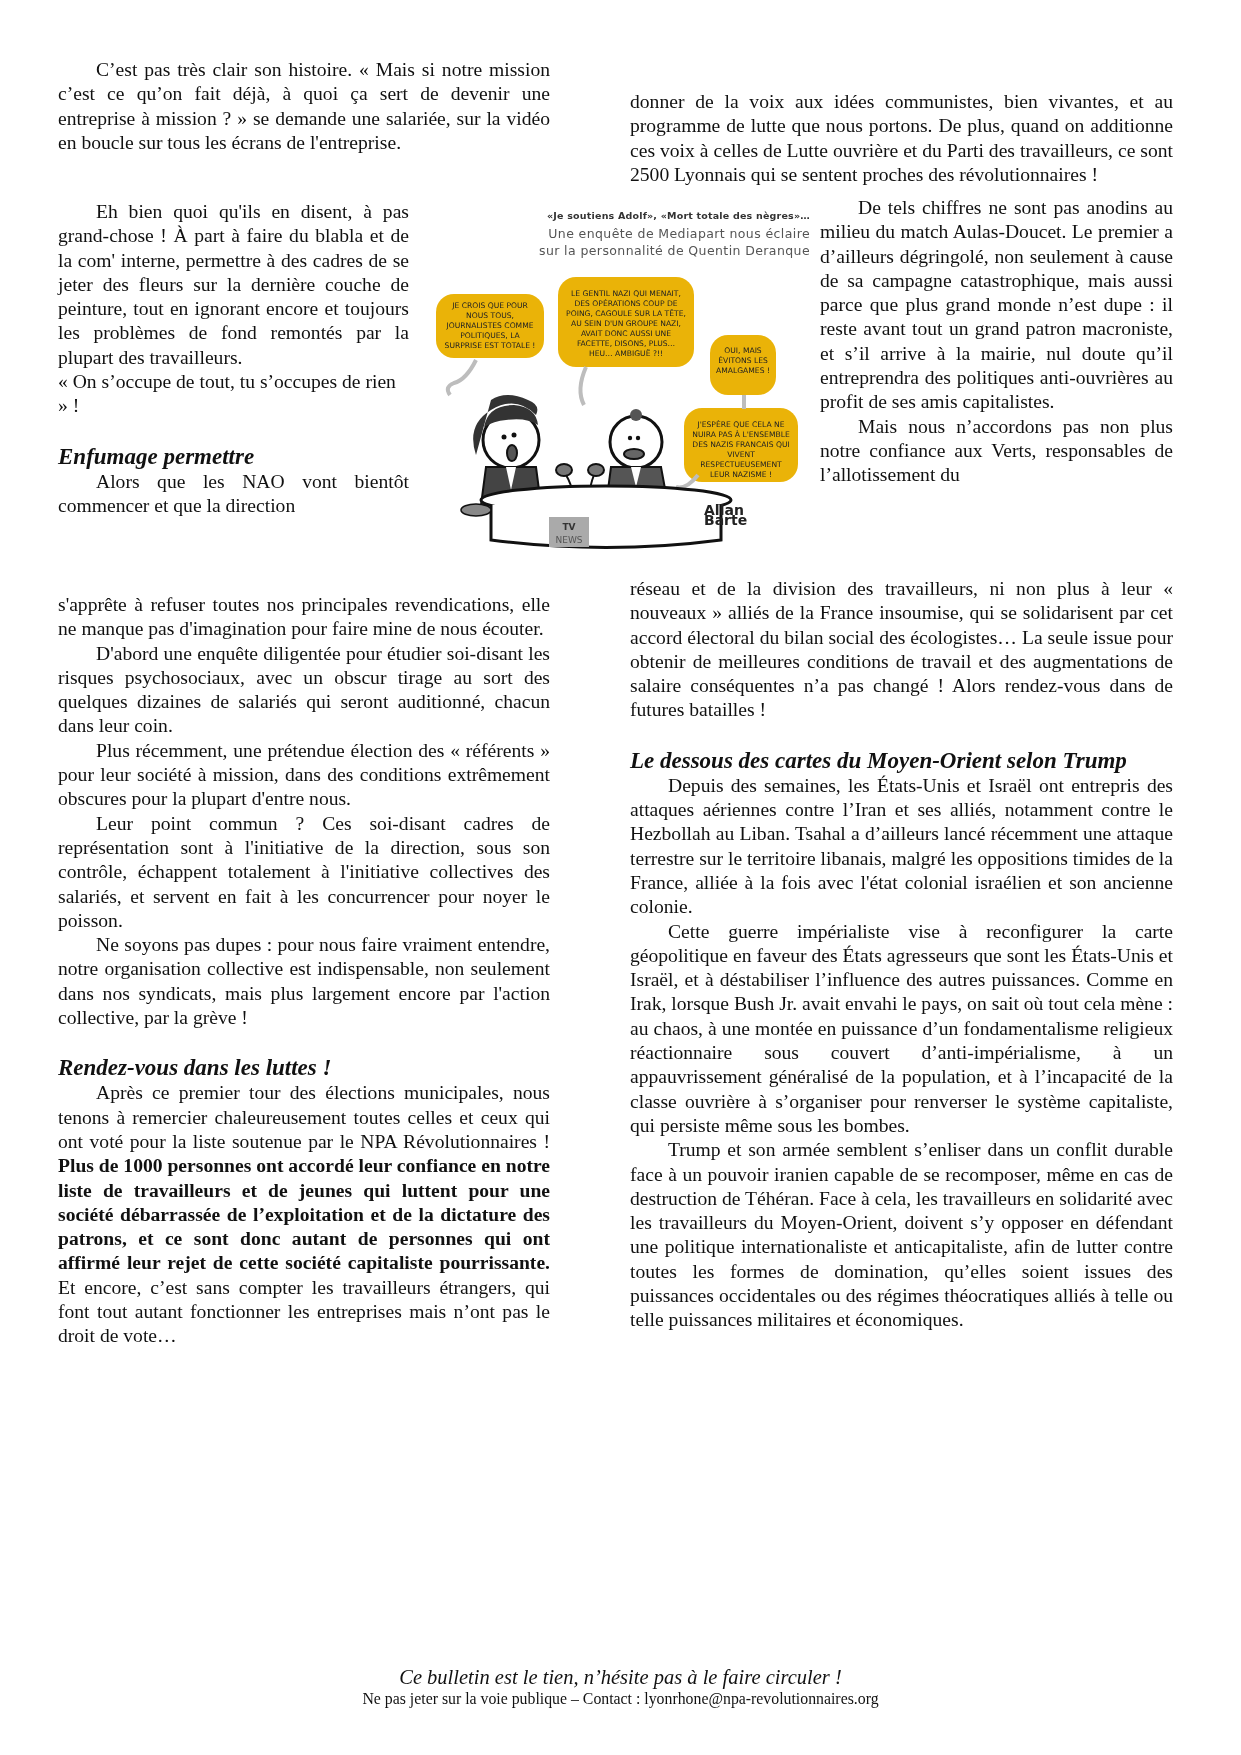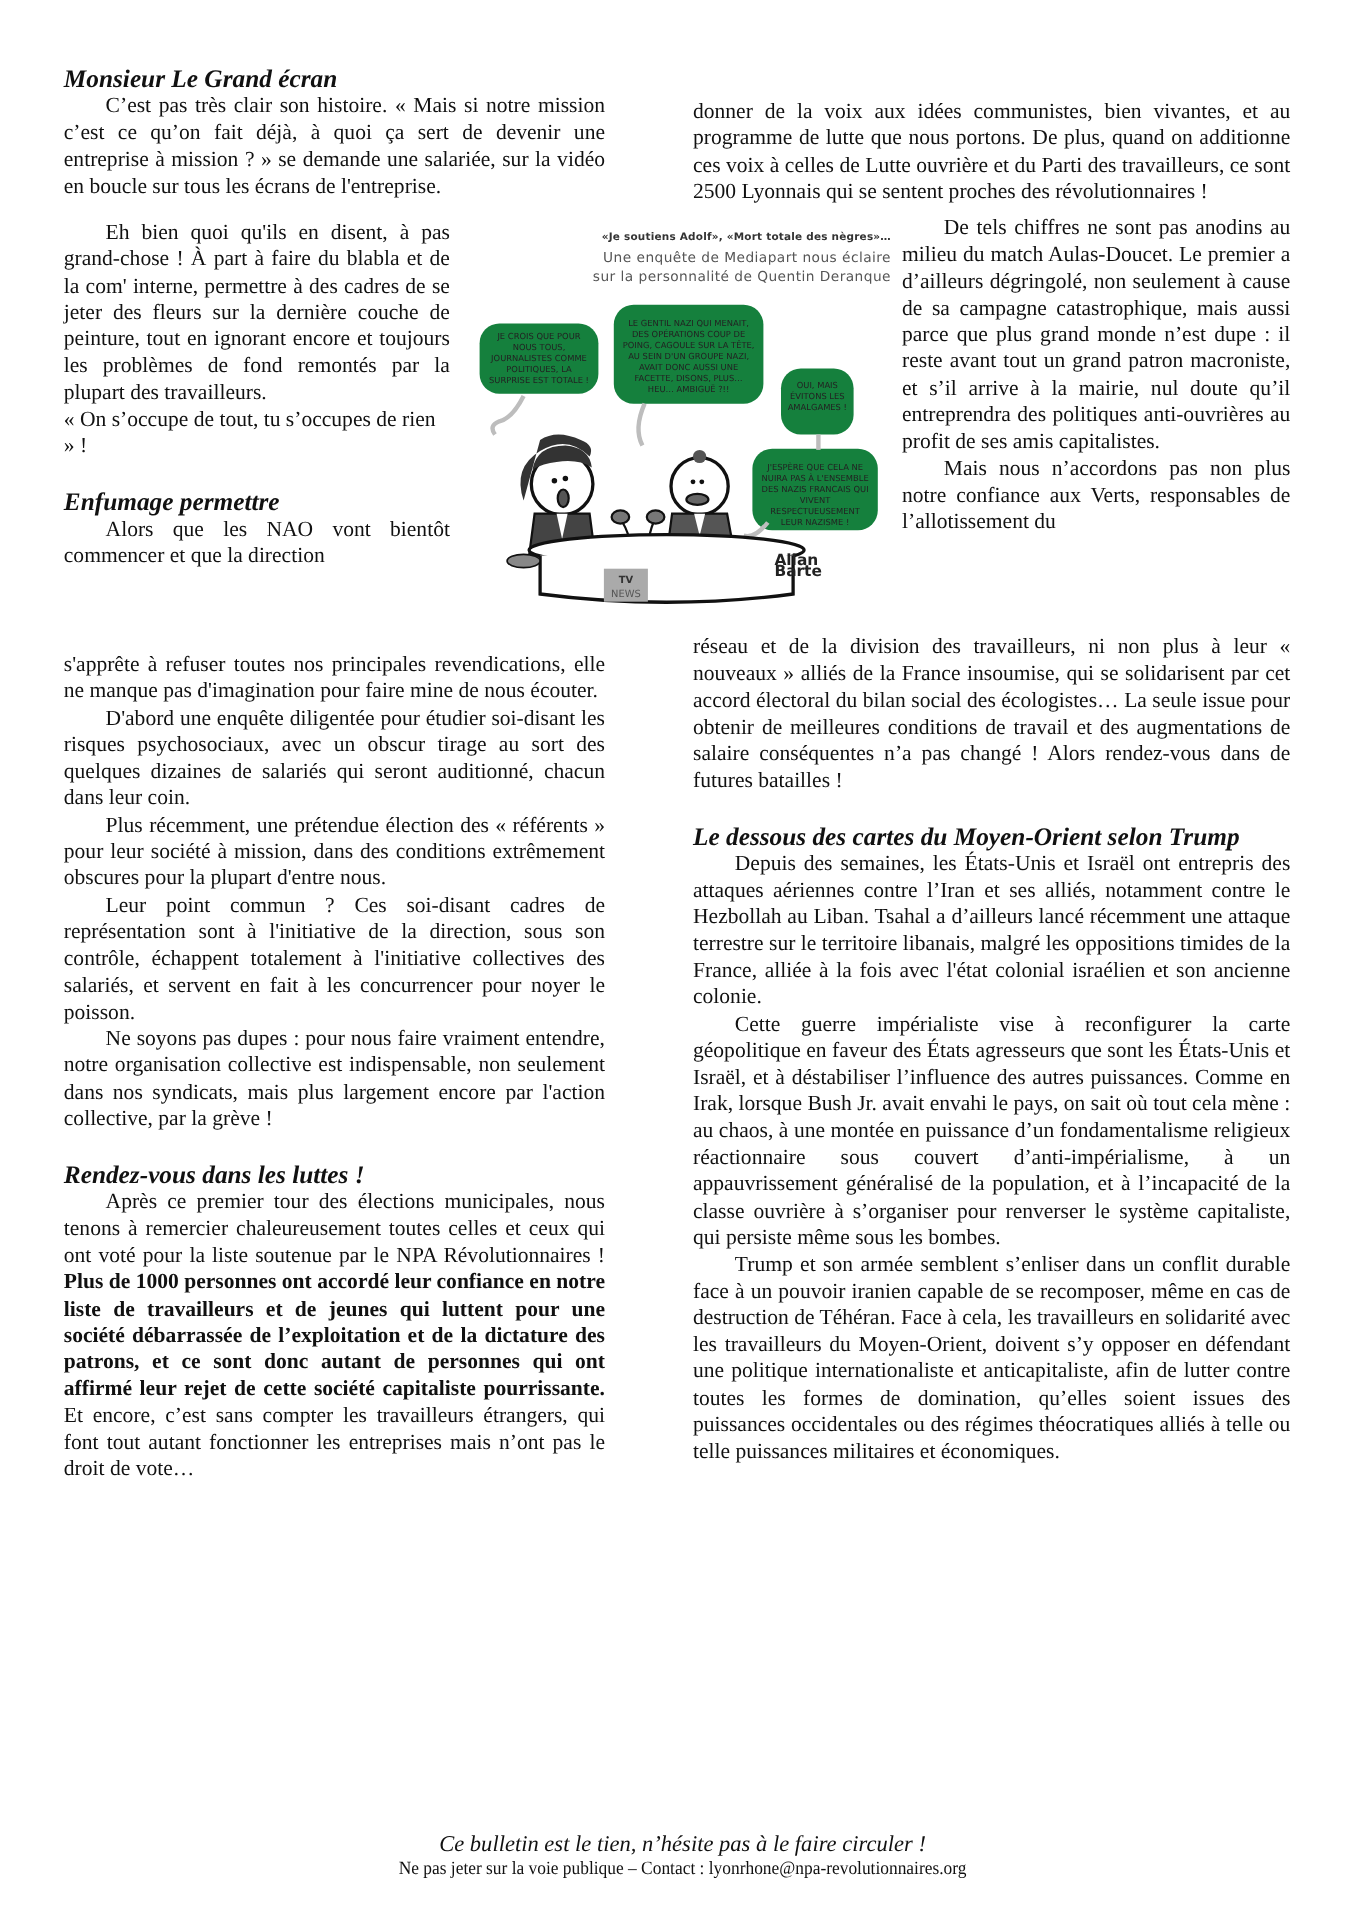--- a/index.html
+++ b/index.html
@@ -21,37 +21,36 @@
   #right-top { left: 630px; top: 58px; width: 543px; margin-top: 32px; }
   #right-narrow { left: 820px; top: 196px; width: 353px; }
   #right-main { left: 630px; top: 577px; width: 543px; }
 
   
   #cartoon { position: absolute; left: 436px; top: 205px; width: 374px; height: 350px; }
   .cap { position: absolute; left: 0; width: 374px; text-align: right; font-family: "DejaVu Sans", sans-serif; color: #555; }
   .cap1 { top: 5px; font-size: 9.5px; color: #333; font-weight: bold; letter-spacing: 0.2px; }
   .cap2 { top: 21px; font-size: 12.5px; letter-spacing: 0.4px; }
   .cap3 { top: 38px; font-size: 12.5px; letter-spacing: 0.4px; }
-  .bubble { position: absolute; background: #15803d; border-radius: 18px; font-family: "DejaVu Sans", sans-serif; font-size: 7.6px; line-height: 10px; text-align: center; color: #222; padding: 7px 6px; box-sizing: border-box; text-transform: uppercase; }
+  .bubble { position: absolute; background: #eab308; border-radius: 18px; font-family: "DejaVu Sans", sans-serif; font-size: 7.6px; line-height: 10px; text-align: center; color: #222; padding: 7px 6px; box-sizing: border-box; text-transform: uppercase; }
   #b1 { left: 0px; top: 89px; width: 108px; height: 64px; }
   #b2 { left: 122px; top: 72px; width: 136px; height: 90px; padding-top: 12px; }
   #b3 { left: 274px; top: 130px; width: 66px; height: 60px; padding-top: 11px; }
   #b4 { left: 248px; top: 203px; width: 114px; height: 74px; padding-top: 12px; }
   #signature { position: absolute; left: 268px; top: 300px; font-family: "DejaVu Sans", sans-serif; font-size: 14px; line-height: 10px; color: #222; font-weight: bold; }
 
   
   #footer { position: absolute; left: 0; width: 1241px; top: 1665px; text-align: center; }
   #footer-slogan { font-style: italic; font-size: 20.5px; line-height: 24px; margin: 0; }
   #footer-contact { font-size: 17px; line-height: 20px; margin: 0; font-family: "Liberation Serif", serif; transform: scaleX(0.93); }
 </style>
 </head>
 <body>
 
 <div class="col" id="left-top">
-  <h2 class="h">Monsieur Le Grand écran</h2>
   <p class="txt ind">C’est pas très clair son histoire. « Mais si notre mission c’est ce qu’on fait déjà, à quoi ça sert de devenir une entreprise à mission ? » se demande une salariée, sur la vidéo en boucle sur tous les écrans de l'entreprise.</p>
 </div>
 
 <div class="col" id="left-narrow">
   <p class="txt ind">Eh bien quoi qu'ils en disent, à pas grand-chose ! À part à faire du blabla et de la com' interne, permettre à des cadres de se jeter des fleurs sur la dernière couche de peinture, tout en ignorant encore et toujours les problèmes de fond remontés par la plupart des travailleurs.</p>
   <p class="txt" style="text-align:left">« On s’occupe de tout, tu s’occupes de rien » !</p>
   <div style="height:24px"></div>
   <h2 class="h">Enfumage permettre</h2>
   <p class="txt ind">Alors que les NAO vont bientôt commencer et que la direction</p>
 </div>

